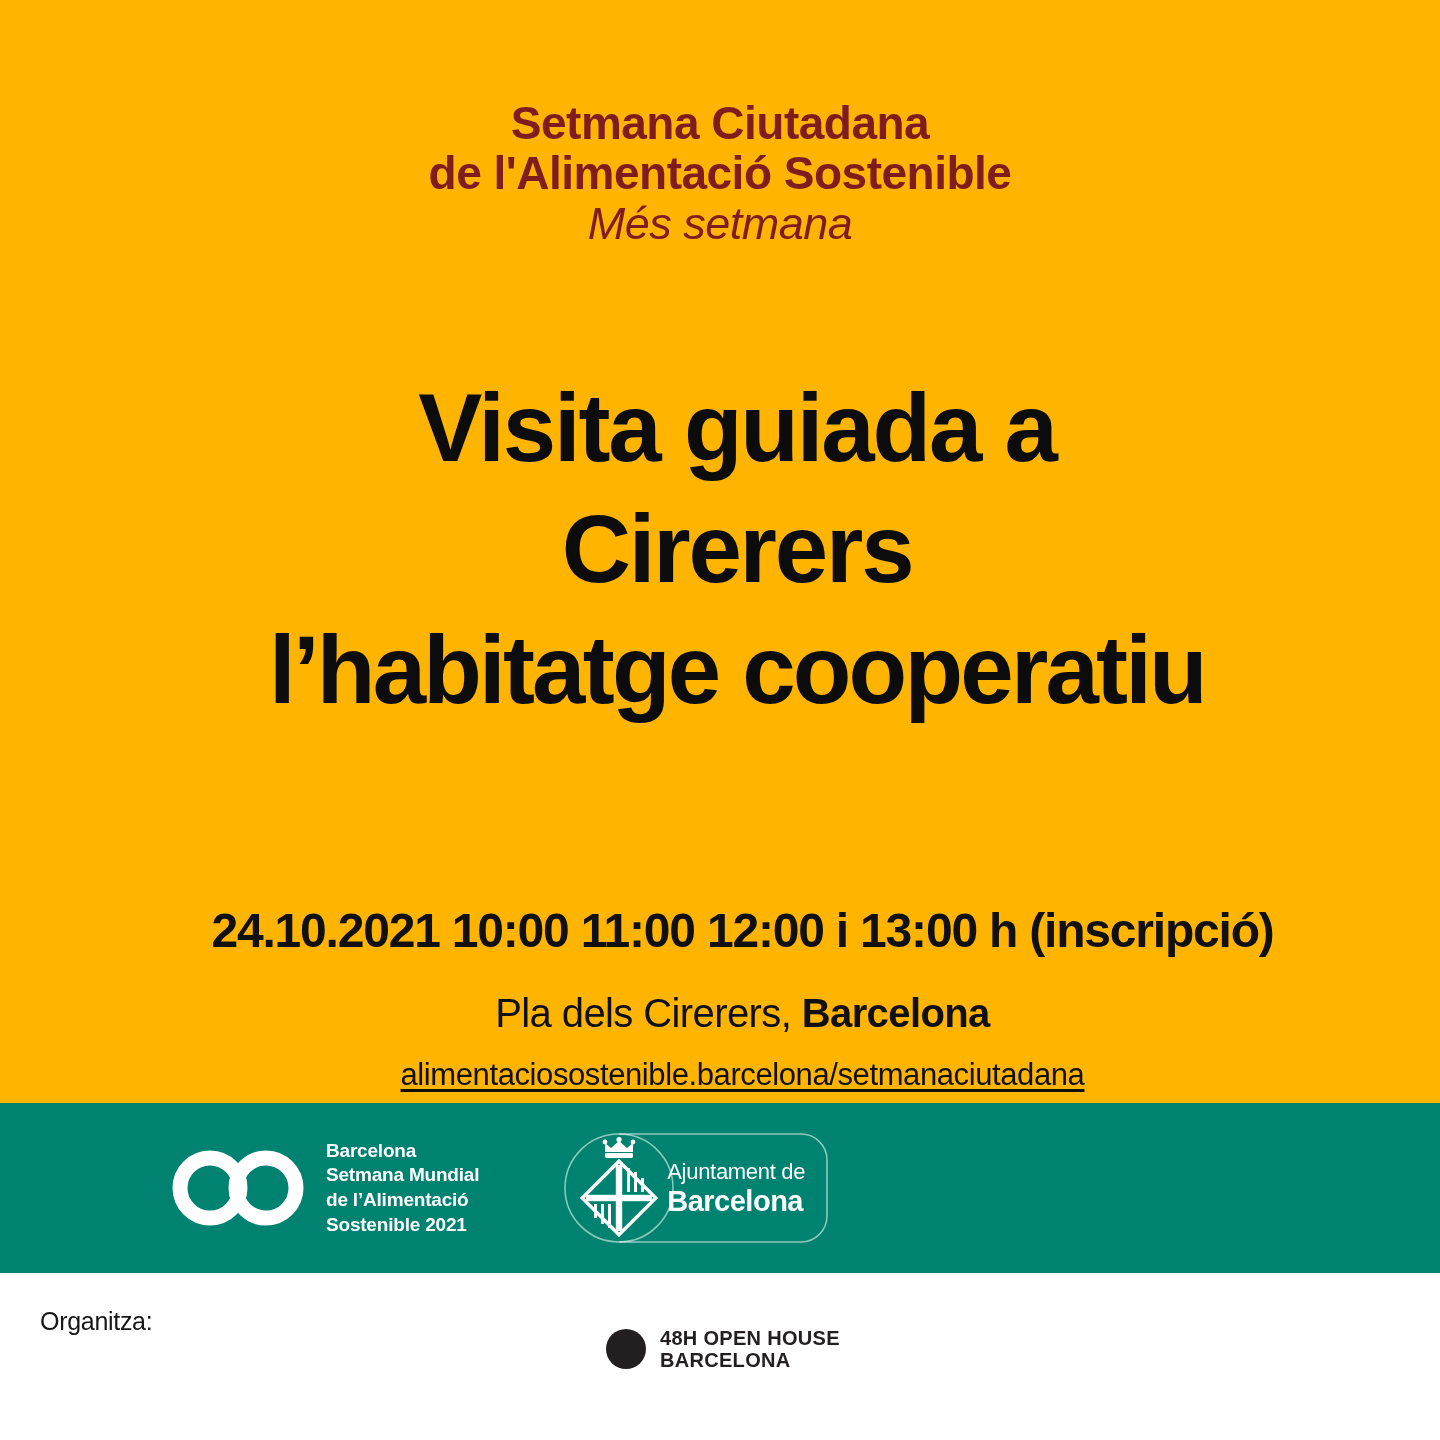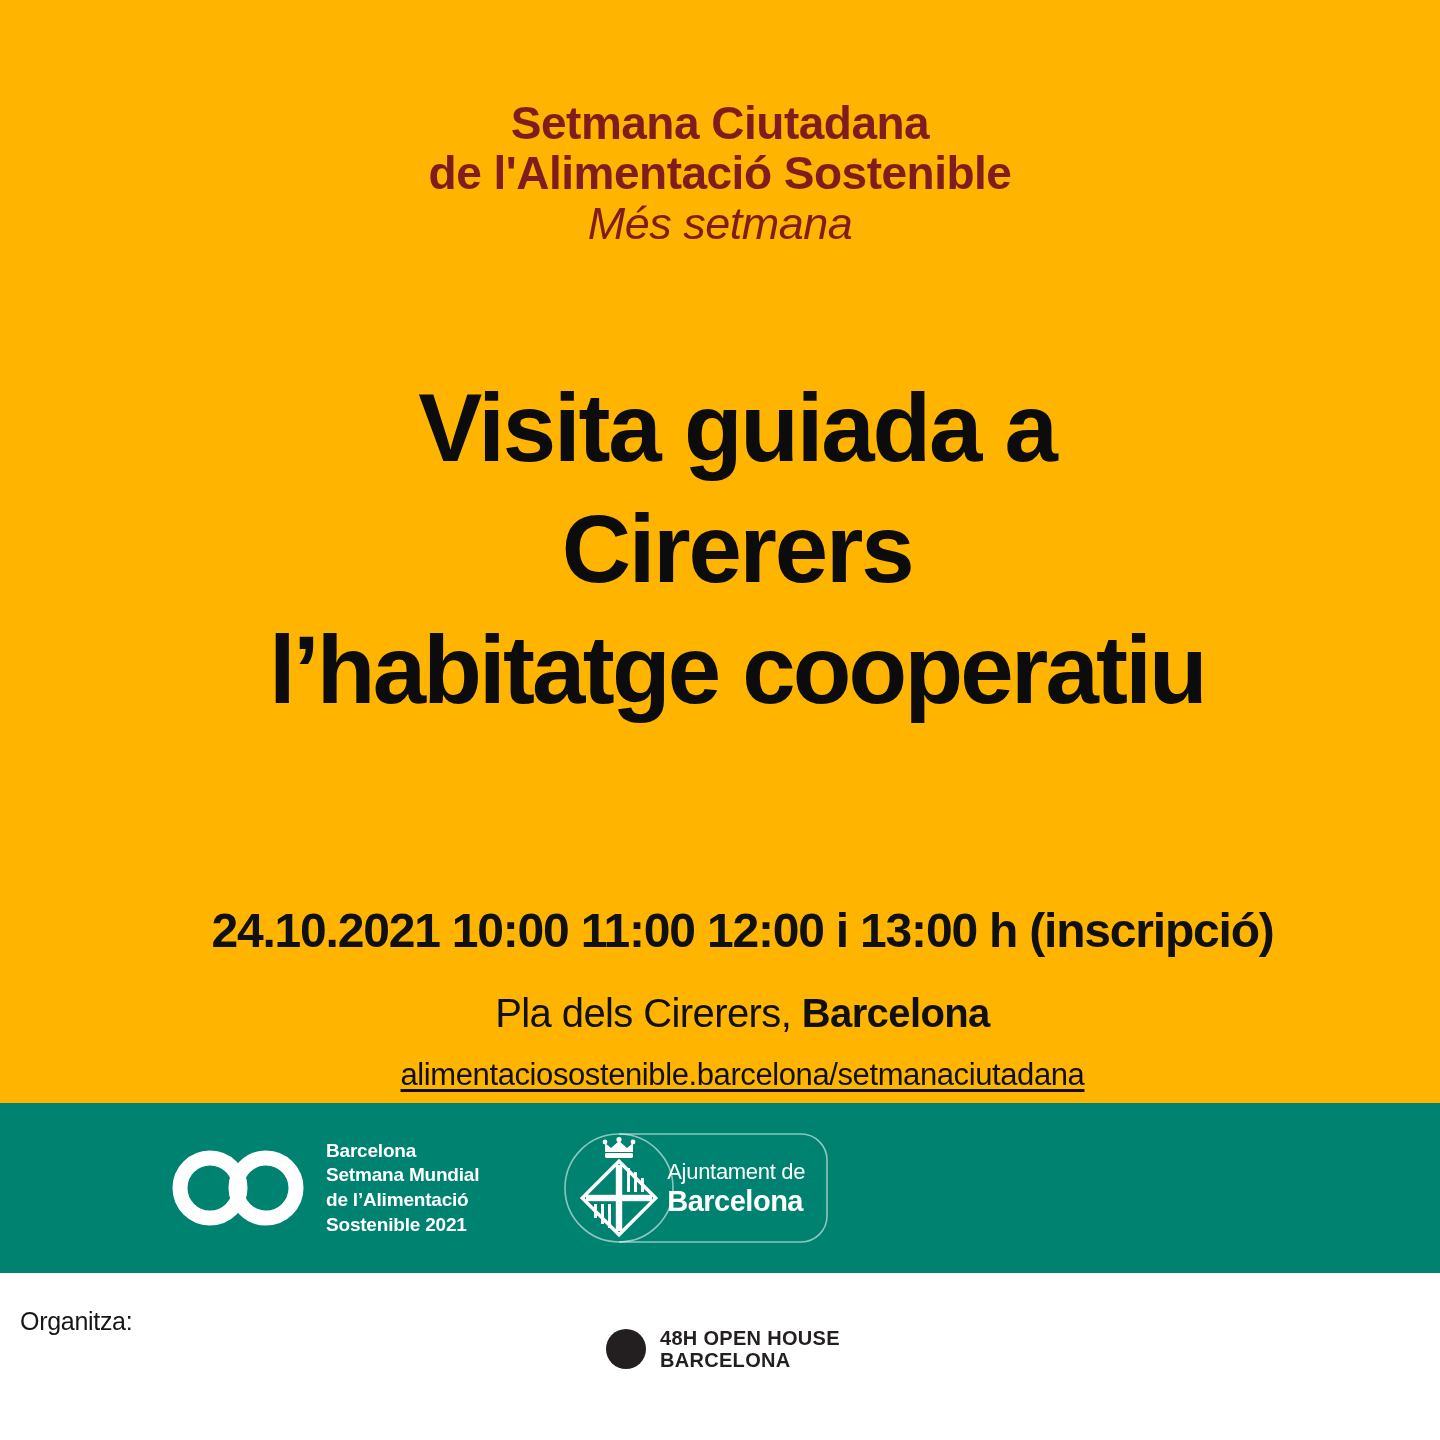--- a/index.html
+++ b/index.html
@@ -168,21 +168,21 @@
 
   
   .organiser {
     position:relative;
     background:#ffffff;
     flex:1;
     width:100%;
   }
   .org-label {
     position:absolute;
-    left:20px;
+    left:40px;
     top:34px;
     font-size:25px;
     font-weight:400;
     color:#161616;
     letter-spacing:-0.3px;
   }
   .ohb-logo {
     position:absolute;
     left:606px;
     top:54px;

